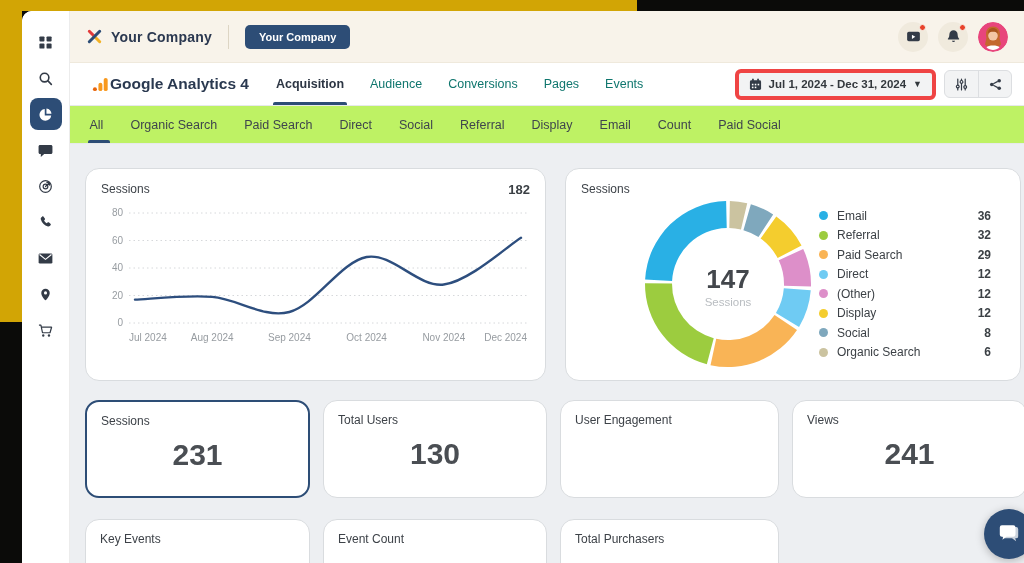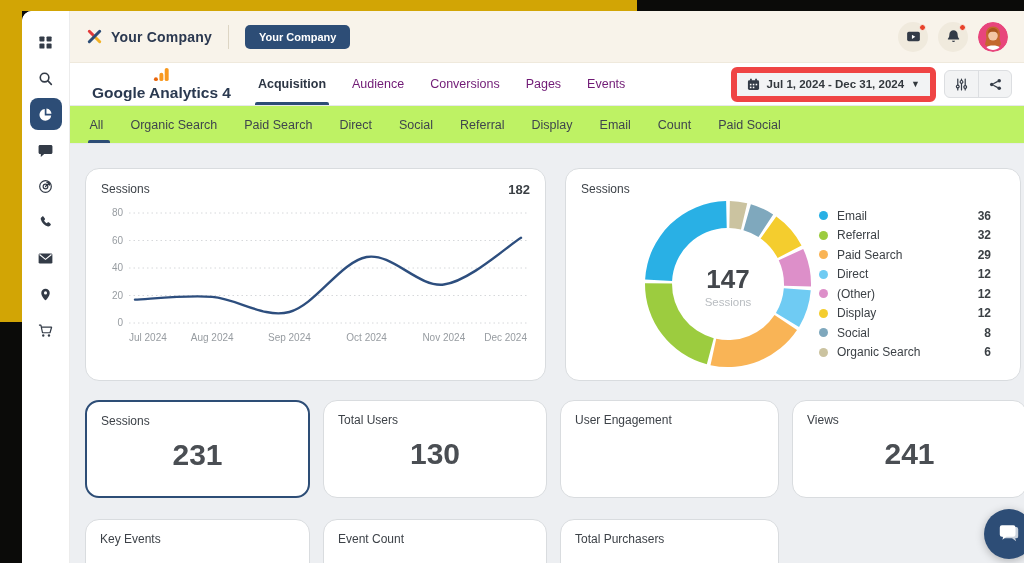--- a/index.html
+++ b/index.html
@@ -33,29 +33,29 @@
   .icon-circle { position:relative; width:30px; height:30px; border-radius:50%; background:#f0eadd;
     display:flex; align-items:center; justify-content:center; cursor:pointer; }
   .red-dot { position:absolute; top:2px; right:2px; width:7px; height:7px; border-radius:50%;
     background:#e8432c; border:1.5px solid #f8f3ea; }
   .avatar { width:30px; height:30px; border-radius:50%; overflow:hidden; cursor:pointer; flex:none; }
 
   
   .report-row1 { height:43px; background:#fff; border-bottom:1px solid #e7e9eb; display:flex;
     align-items:center; padding:0 12px 0 22px; flex:none; }
   .ga-title { display:flex; align-items:center; gap:1px; font-size:15.5px; font-weight:bold;
-    color:#2a3950; white-space:nowrap;flex-direction:column; }
+    color:#2a3950; white-space:nowrap; }
   .report-tabs { display:flex; margin-left:14px; height:100%; }
-  .rtab { font-size:12.5px; color:#701a75; padding:0 13px; display:flex; align-items:center;
+  .rtab { font-size:12.5px; color:#0f766e; padding:0 13px; display:flex; align-items:center;
     height:100%; position:relative; cursor:pointer; white-space:nowrap; }
   .rtab.active { color:#2c3543; font-weight:bold; }
   .rtab.active::after { content:""; position:absolute; left:10px; right:10px; bottom:0;
     height:3px; background:#2d4d76; border-radius:2px 2px 0 0; }
   .report-actions { margin-left:auto; display:flex; align-items:center; gap:8px; }
-  .date-btn { display:flex; align-items:center; gap:7px; background:#f2f3f4; border:6px solid #ef4444;
+  .date-btn { display:flex; align-items:center; gap:7px; background:#f2f3f4; border:4px solid #ef4444;
     border-radius:6px; padding:5px 10px; font-size:11.5px; font-weight:bold; color:#33383d; cursor:pointer; }
   .caret { font-size:9px; color:#33383d; }
   .btn-group { display:flex; background:#f2f3f4; border:1px solid #dcdee1; border-radius:6px; overflow:hidden; }
   .btn-group .cell { width:33px; height:26px; display:flex; align-items:center; justify-content:center; cursor:pointer; }
   .btn-group .cell + .cell { border-left:1px solid #dcdee1; }
 
   
   .channel-row { height:38px; background:#bef264; border-bottom:1px solid #e7e9eb; display:flex;
     align-items:center; padding:0 6px; flex:none; }
   .ctab { font-size:12.5px; color:#3f454d; padding:0 13.5px; height:100%; display:flex;

